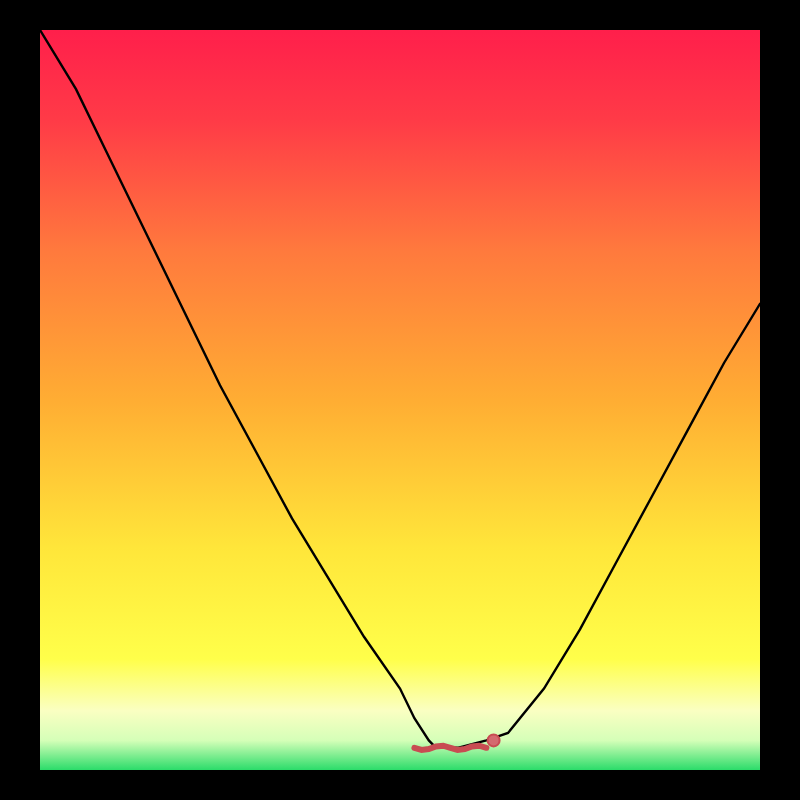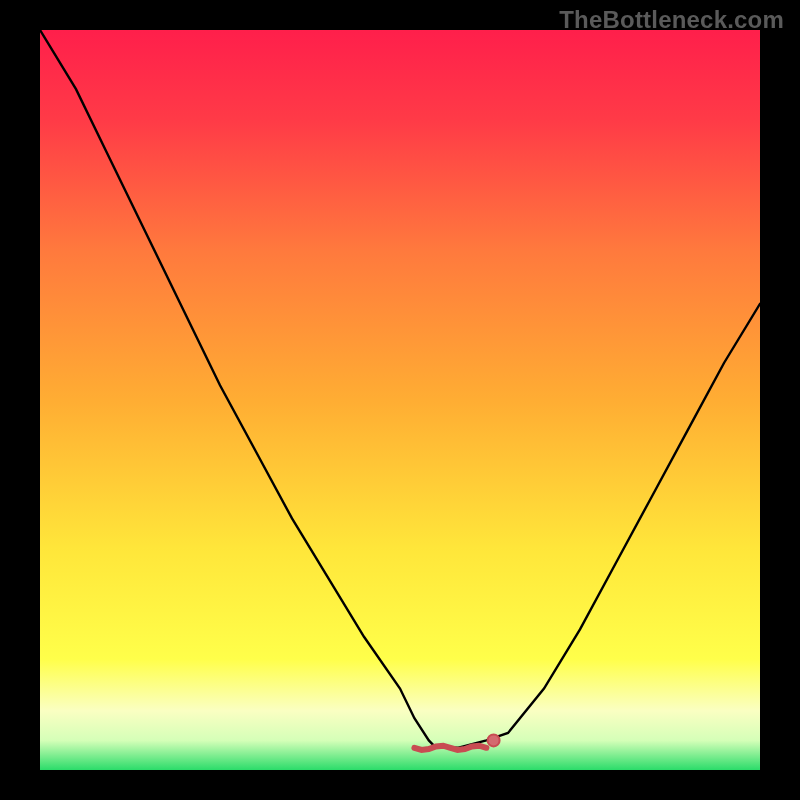--- a/index.html
+++ b/index.html
@@ -39,21 +39,20 @@
     display: block;
     width: 100%;
     height: 100%;
   }
 </style>
 </head>
 <body>
 
 <div class="frame">
 
-  <div class="watermark" style="color: rgb(90, 90, 90);">TheBottleneck.com</div>
 
   <div class="plot">
     <svg viewBox="0 0 720 740" preserveAspectRatio="none">
       <defs>
         <linearGradient id="bg-grad" x1="0" y1="0" x2="0" y2="1">
           <stop offset="0%" stop-color="#ff1f4b"></stop>
           <stop offset="12%" stop-color="#ff3a47"></stop>
           <stop offset="30%" stop-color="#ff7a3d"></stop>
           <stop offset="50%" stop-color="#ffad33"></stop>
           <stop offset="70%" stop-color="#ffe63a"></stop>

